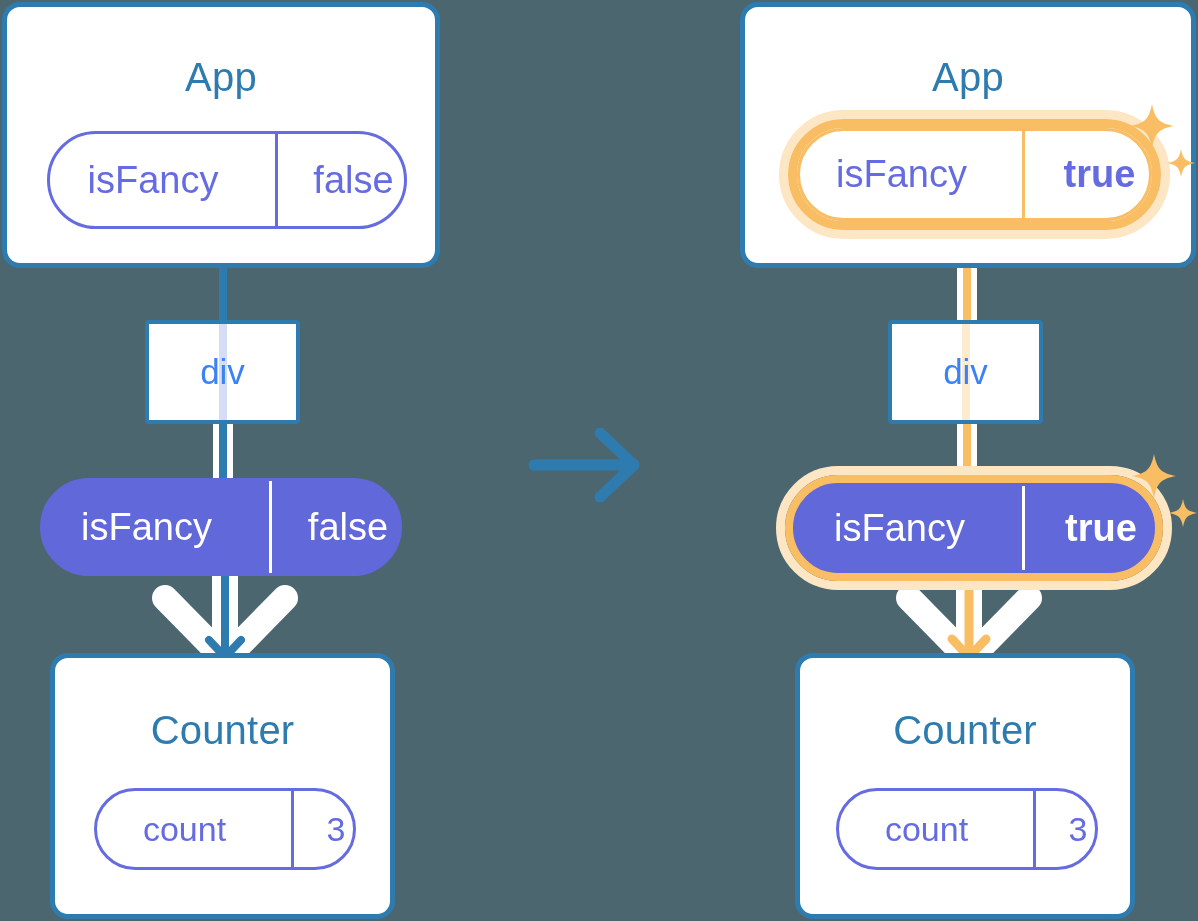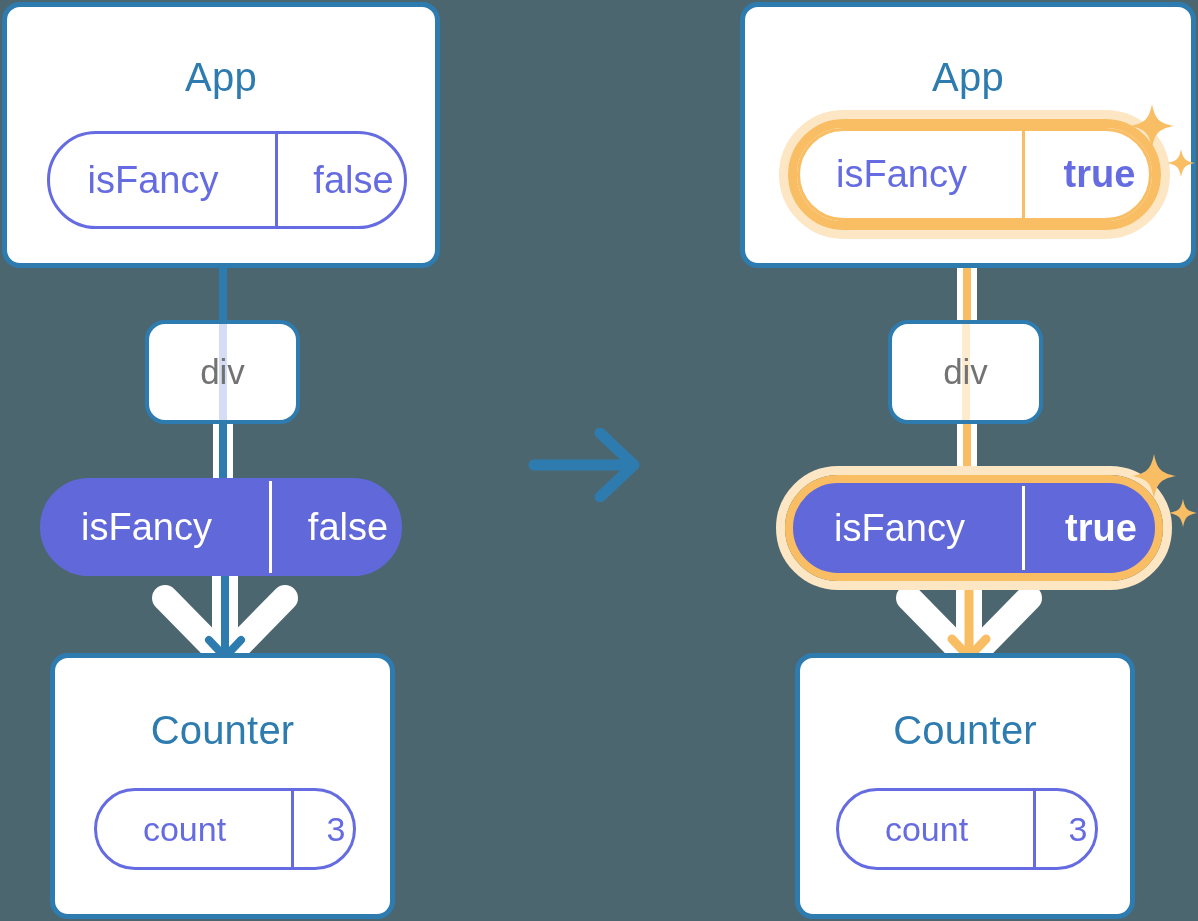--- a/index.html
+++ b/index.html
@@ -30,24 +30,24 @@
     font-size:40px;
     letter-spacing:.2px;
     white-space:nowrap;
   }
 
   
   .chip{
     position:absolute;
     background:#ffffff;
     border:4px solid #2E7CAF;
-    border-radius:20px;
+    border-radius:4px;
     box-sizing:border-box;
     display:flex;align-items:center;justify-content:center;
-    color:#737373;
+    color:#3b82f6;
     font-size:35px;
     z-index:8;
     overflow:hidden;
     text-align:right;
   }
   .chip .thru{
     position:absolute;
     top:-6px;bottom:-6px;
     left:50%;margin-left:-4px;
     width:8px;

